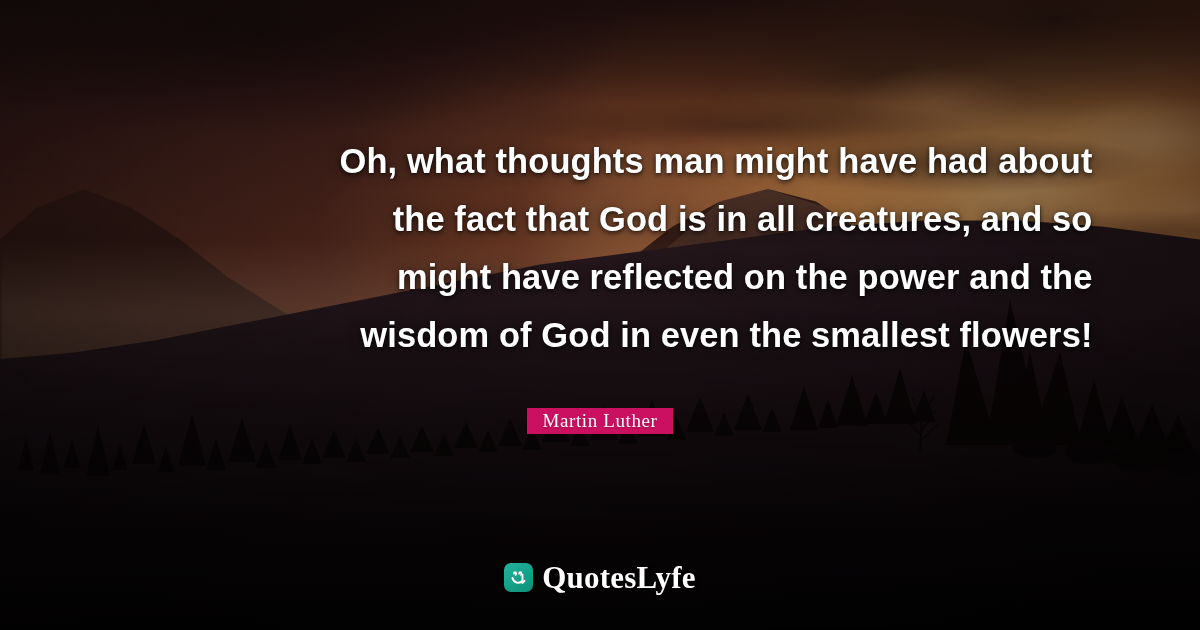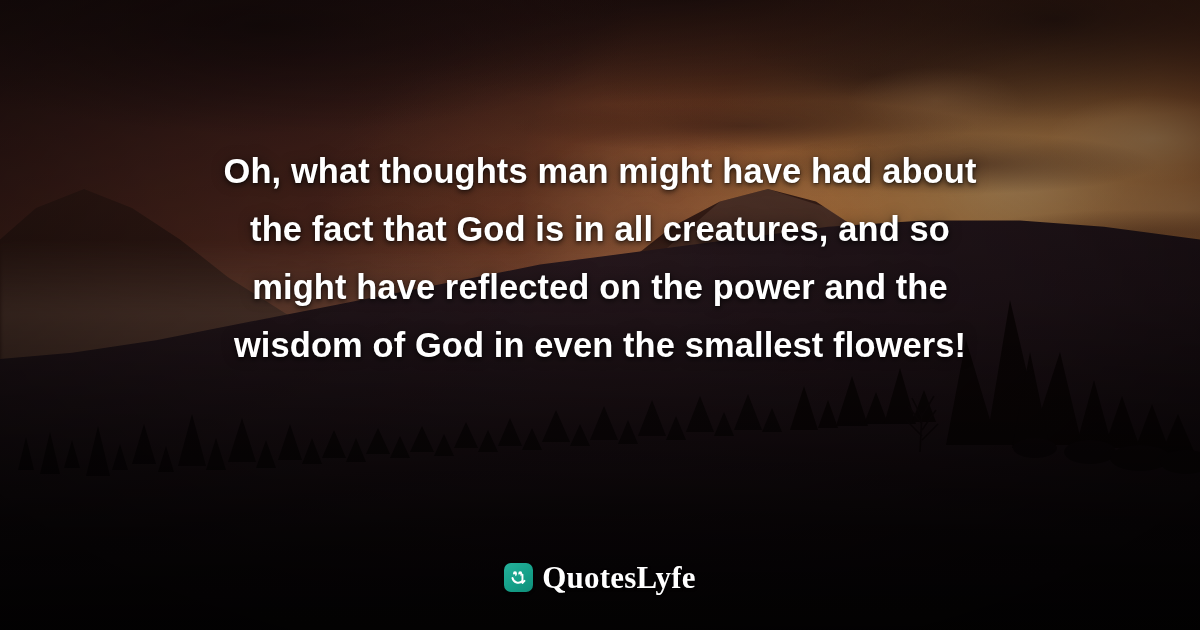--- a/index.html
+++ b/index.html
@@ -138,23 +138,23 @@
     position: relative;
     z-index: 10;
     width: 100%;
     height: 100%;
   }
 
   #quote-block {
     position: absolute;
     left: 0;
     right: 0;
-    top: 142px;
-    text-align: center;
-    padding: 0 57px;
+    top: 132px;
+    text-align: right;
+    padding: 0 100px;
     box-sizing: border-box;
   }
 
   .quote-line {
     display: block;
     font-family: "Liberation Sans Narrow", "Liberation Sans", sans-serif;
     font-weight: 700;
     font-size: 35px;
     line-height: 58px;
     letter-spacing: 0.1px;
@@ -306,20 +306,23 @@
 
   <div id="content">
 
     <div id="quote-block">
       <span class="quote-line">Oh, what thoughts man might have had about</span>
       <span class="quote-line">the fact that God is in all creatures, and so</span>
       <span class="quote-line">might have reflected on the power and the</span>
       <span class="quote-line">wisdom of God in even the smallest flowers!</span>
     </div>
 
+    <div id="author-badge-wrap">
+      <span id="author-badge">Martin Luther</span>
+    </div>
 
     <div id="brand-bar">
       <span id="brand-logo-icon">
         <svg width="19" height="19" viewBox="0 0 24 24" aria-hidden="true">
 
           <ellipse cx="7.6" cy="7.2" rx="2.5" ry="3.1" fill="#ffffff"></ellipse>
           <ellipse cx="14.2" cy="7.2" rx="2.5" ry="3.1" fill="#ffffff"></ellipse>
           <rect x="5.3" y="8.0" width="2.6" height="2.4" fill="#15a089"></rect>
           <rect x="11.9" y="8.0" width="2.6" height="2.4" fill="#15a089"></rect>
 

